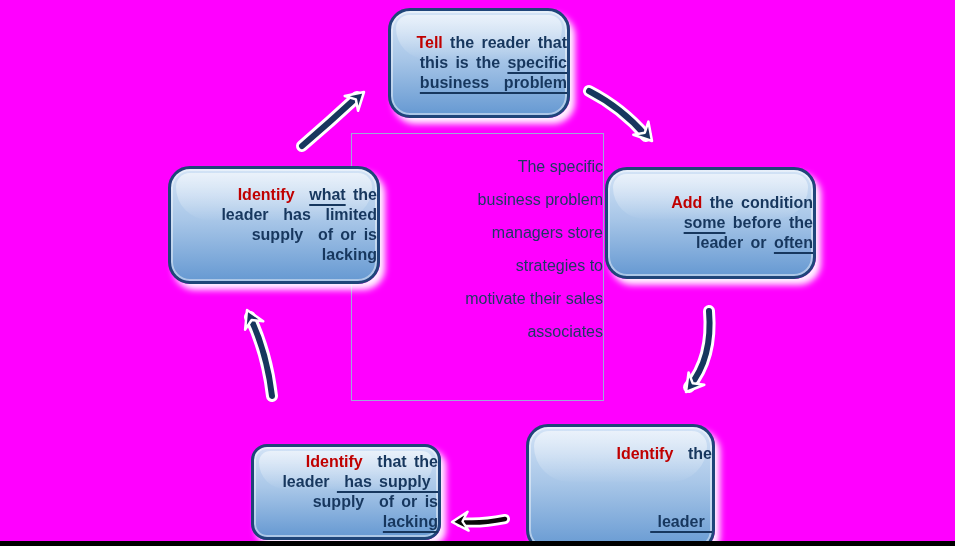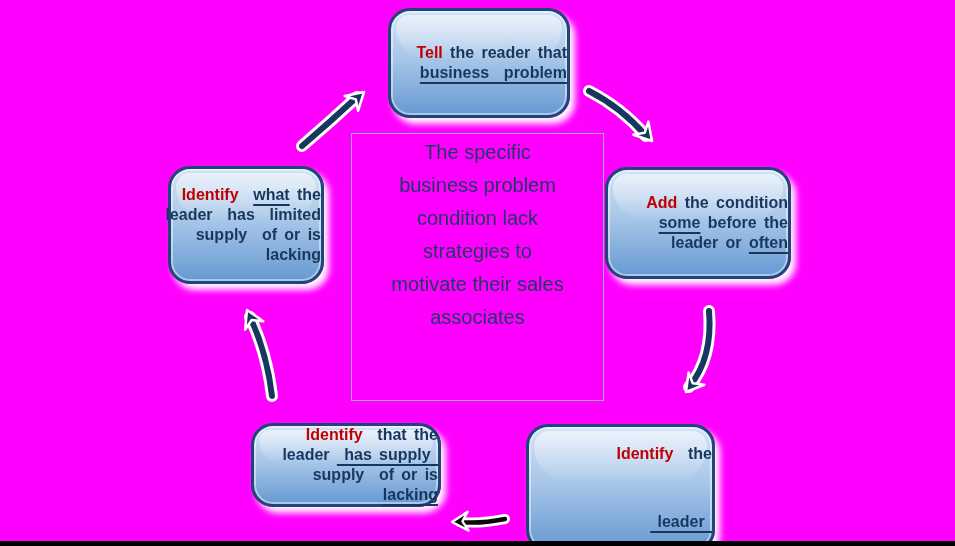--- a/index.html
+++ b/index.html
@@ -34,50 +34,50 @@
     content:""; position:absolute; left:5px; right:5px; top:4px; height:42%;
     border-radius: 17px 17px 40px 40px;
     background: linear-gradient(180deg, rgba(255,255,255,0.55), rgba(255,255,255,0.02));
     pointer-events:none;
   }
   .node .line { position:relative; white-space:pre; word-spacing:0.18em; }
   .kw { color: var(--keyword-red,#C00000); }
   .u  { text-decoration: underline; text-decoration-thickness:2px; text-underline-offset:4px; }
 
   .node-top          { left:388px; top:8px;   width:182px; height:110px; }
-  .node-right        { left:605px; top:167px; width:186px; height:112px; }
-  .node-left         { left:168px; top:166px; width:156px; height:118px; }
-  .node-bottom-left  { left:251px; top:423px; width:190px; height:84px; }
+  .node-right        { left:605px; top:167px; width:211px; height:112px; }
+  .node-left         { left:168px; top:166px; width:212px; height:118px; }
+  .node-bottom-left  { left:251px; top:444px; width:190px; height:96px;border-radius:16px; }
   .node-bottom-right { left:526px; top:424px; width:189px; height:128px;gap:48px; }
 
   .center-box {
     position:absolute; left:351px; top:133px; width:253px; height:268px;
     box-sizing:border-box; z-index:1;
     border: 1px solid var(--center-border,#9FA6D9);
     color: var(--center-text,#1F3864);
-    font-size:20px; line-height:33px; text-align:center;
-    display:flex; flex-direction:column; align-items:center; justify-content:flex-start;
-    padding-top:2px;
+    font-size:16px; line-height:33px; text-align:center;
+    display:flex; flex-direction:column; align-items:flex-end; justify-content:flex-start;
+    padding-top:16px;
   }
   .center-box .line { white-space:pre; }
 
   .bottom-strip {
     position:absolute; left:0; bottom:0; width:955px; height:5px;
     background: var(--bottom-bar,#000000); z-index:4;
   }
 </style>
 </head>
 <body>
 
 <div class="canvas">
 
   <div class="center-box">
       <div class="line"><span>The specific</span></div>
       <div class="line"><span>business problem</span></div>
-      <div class="line"><span>condition lack</span></div>
+      <div class="line"><span>managers store</span></div>
       <div class="line"><span>strategies to</span></div>
       <div class="line"><span>motivate their sales</span></div>
       <div class="line"><span>associates</span></div>
     </div>
 
   <svg class="arrows" viewBox="0 0 955 546" xmlns="http://www.w3.org/2000/svg">
 
     <g>
       <path class="halo" d="M302,146 Q330,122 357,97"></path>
       <path class="shaft-navy" d="M302,146 Q330,122 357,97"></path>
@@ -104,20 +104,21 @@
 
     <g>
       <path class="halo" d="M272,396 Q267,353 250,317"></path>
       <path class="shaft-navy" d="M272,396 Q267,353 250,317"></path>
       <polygon class="head-navy" points="0,0 -17,10 -11,0 -17,-10" transform="translate(247,310) rotate(-115)"></polygon>
     </g>
   </svg>
 
   <div class="node node-top">
       <div class="line"><span class="kw">Tell</span><span> the reader that</span></div>
+      <div class="line"><span>this is the </span><span class="u">specific</span></div>
       <div class="line"><span class="u">business  problem</span></div>
     </div>
 
   <div class="node node-right">
       <div class="line"><span class="kw">Add</span><span> the condition</span></div>
       <div class="line"><span class="u">some</span><span> before the</span></div>
       <div class="line"><span>leader or </span><span class="u">often</span></div>
     </div>
 
   <div class="node node-left">

